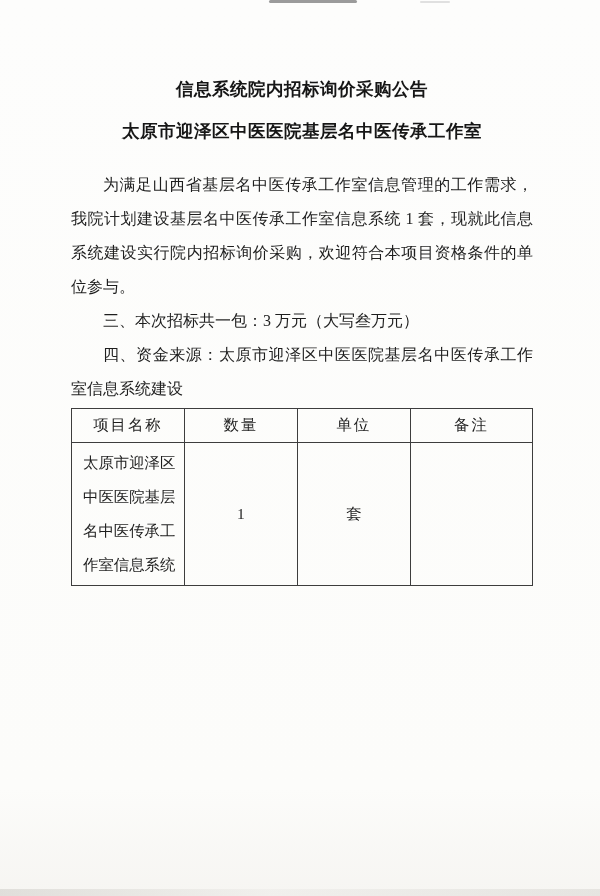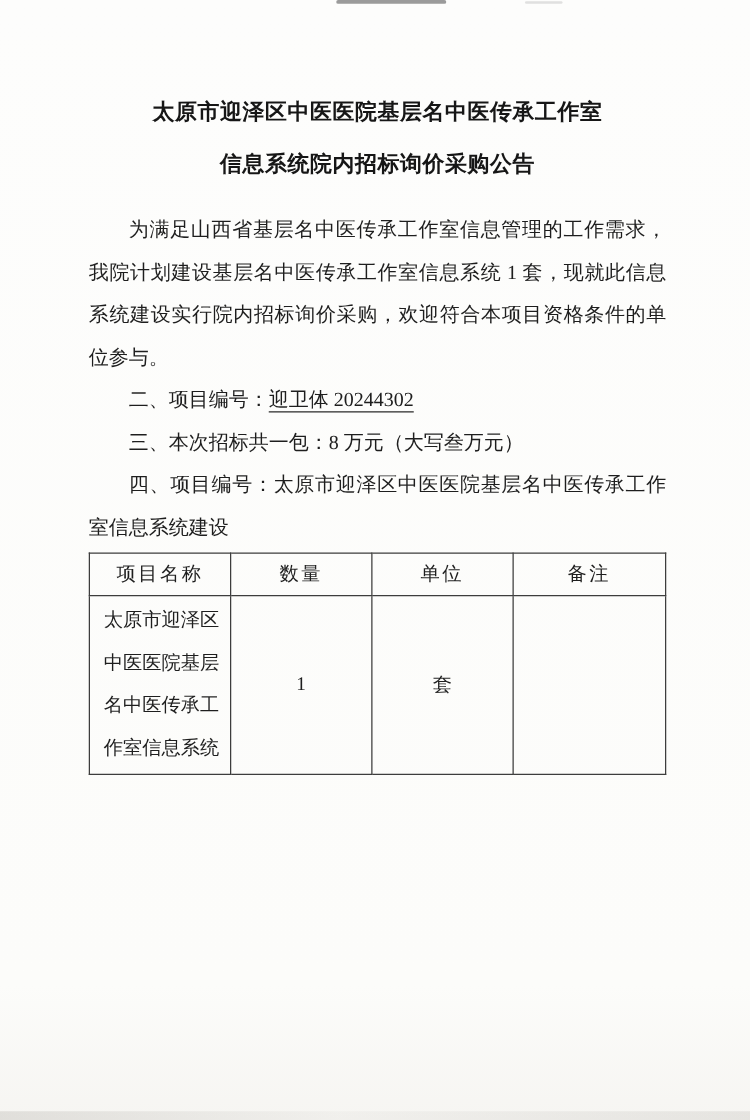--- a/index.html
+++ b/index.html
@@ -117,32 +117,31 @@
 <body>
 
 <div class="page">
 
   <div class="scan-smudge"></div>
   <div class="scan-smudge-2"></div>
 
   <div class="content">
 
     <h1 class="doc-title">
+      <span class="tline">信息系统院内招标询价采购公告</span>
       <span class="tline">太原市迎泽区中医医院基层名中医传承工作室</span>
-      <span class="tline">信息系统院内招标询价采购公告</span>
     </h1>
 
     <p class="body-line">为满足山西省基层名中医传承工作室信息管理的工作需求，我院计划建设基层名中医传承工作室信息系统 1 套，现就此信息系统建设实行院内招标询价采购，欢迎符合本项目资格条件的单位参与。</p>
 
 
-    <p class="body-line"><span>二、项目编号：</span><span class="u">迎卫体 20244302</span></p>
 
-    <p class="body-line"><span>三、本次招标共一包：</span><span>8 万元（大写叁万元）</span></p>
+    <p class="body-line"><span>三、本次招标共一包：</span><span>3 万元（大写叁万元）</span></p>
 
-    <p class="body-line"><span>四、项目编号：</span><span>太原市迎泽区中医医院基层名中医传承工作室信息系统建设</span></p>
+    <p class="body-line"><span>四、资金来源：</span><span>太原市迎泽区中医医院基层名中医传承工作室信息系统建设</span></p>
 
 
     <table class="items-table">
       <colgroup>
         <col class="col-name">
           <col class="col-qty">
           <col class="col-unit">
           <col class="col-remark">
       </colgroup>
       <thead>

